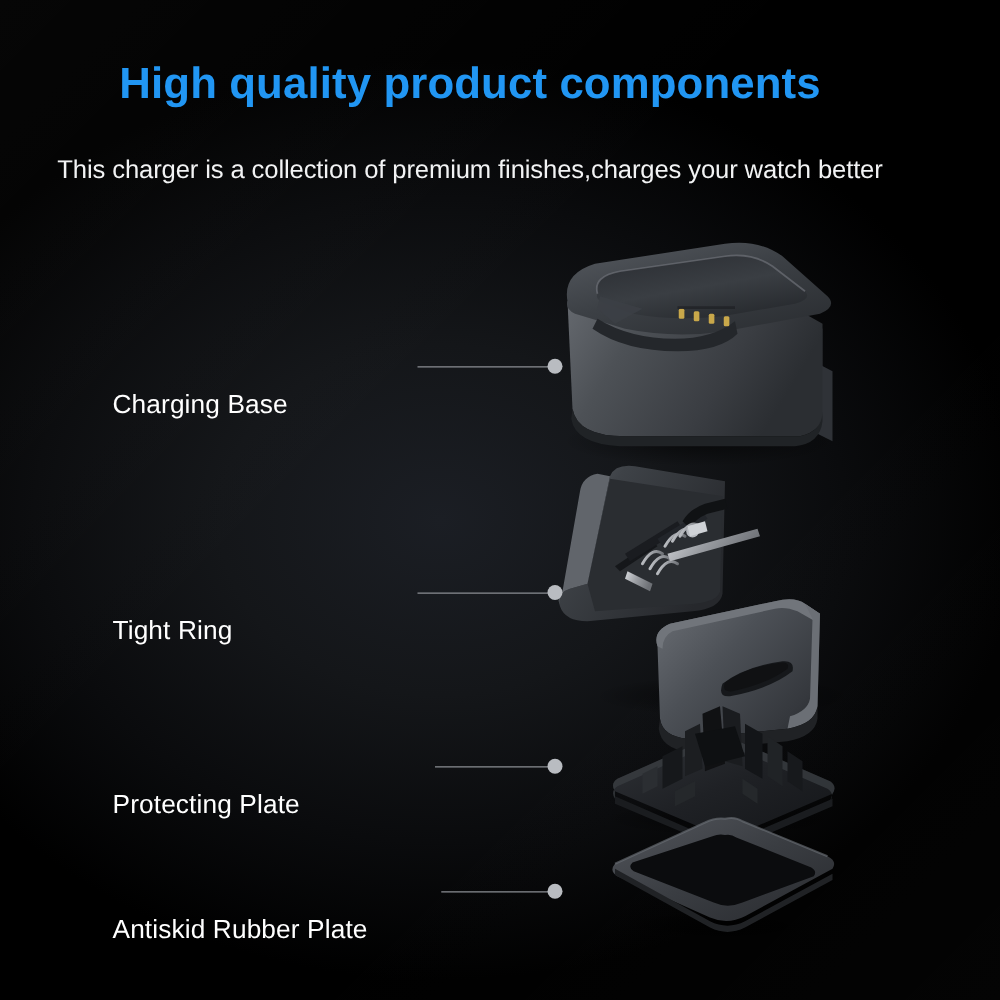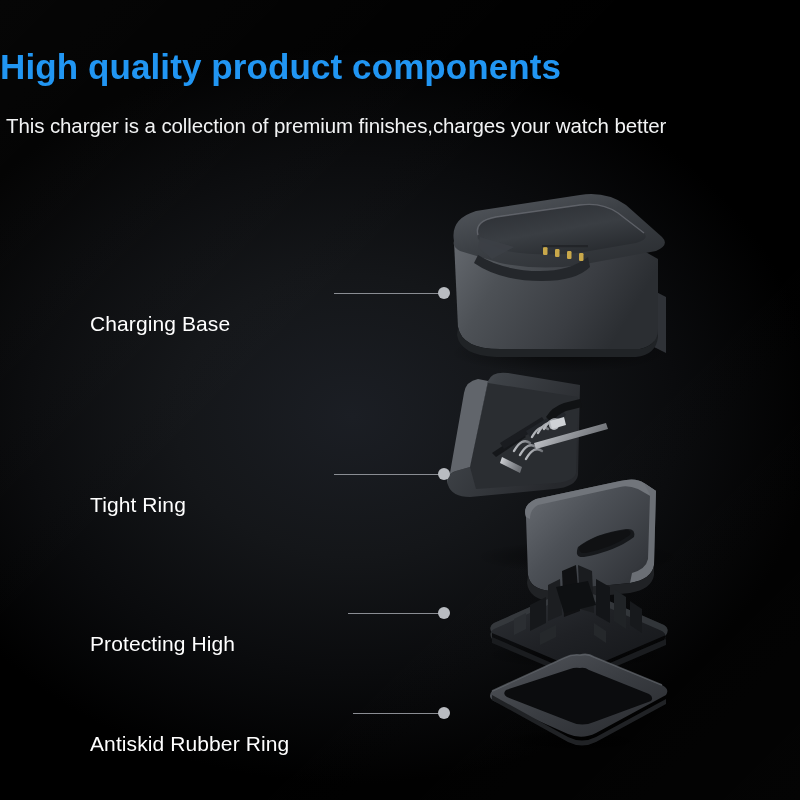--- a/index.html
+++ b/index.html
@@ -26,34 +26,34 @@
     inset: 0;
     pointer-events: none;
     background: linear-gradient(135deg, rgba(255,255,255,0.022) 0%, rgba(255,255,255,0.0) 42%, rgba(255,255,255,0.0) 62%, rgba(255,255,255,0.015) 100%);
   }
 
   .header {
     position: absolute;
     left: 0;
     top: 0;
     width: 752px;
-    text-align: left;
+    text-align: center;
     z-index: 5;
   }
   .title {
     margin: 0;
     padding-top: 48px;
     color: #2196f3;
     font-size: 35px;
     font-weight: bold;
     letter-spacing: 0.1px;
     line-height: 1.1;
   }
   .subtitle {
-    margin: 6px;
+    margin: 16px;
     padding-top: 21px;
     color: #f2f3f4;
     font-size: 20.5px;
     font-weight: normal;
     letter-spacing: -0.1px;
   }
 
   .callouts {
     position: absolute;
     inset: 0;
@@ -308,29 +308,29 @@
 
     <div class="callout" style="top: 459px;">
       <span class="callout-label">Tight Ring</span>
     </div>
     <div class="leader" style="left: 334px; top: 467px;">
       <span class="leader-line" style="width: 105px;"></span>
       <span class="leader-dot"></span>
     </div>
 
     <div class="callout" style="top: 598px;">
-      <span class="callout-label">Protecting High</span>
+      <span class="callout-label">Protecting Plate</span>
     </div>
     <div class="leader" style="left: 348px; top: 606px;">
       <span class="leader-line" style="width: 91px;"></span>
       <span class="leader-dot"></span>
     </div>
 
     <div class="callout" style="top: 698px;">
-      <span class="callout-label">Antiskid Rubber Ring</span>
+      <span class="callout-label">Antiskid Rubber Plate</span>
     </div>
     <div class="leader" style="left: 353px; top: 706px;">
       <span class="leader-line" style="width: 86px;"></span>
       <span class="leader-dot"></span>
     </div>
 
   </div>
 </div>
 
 </body></html>

